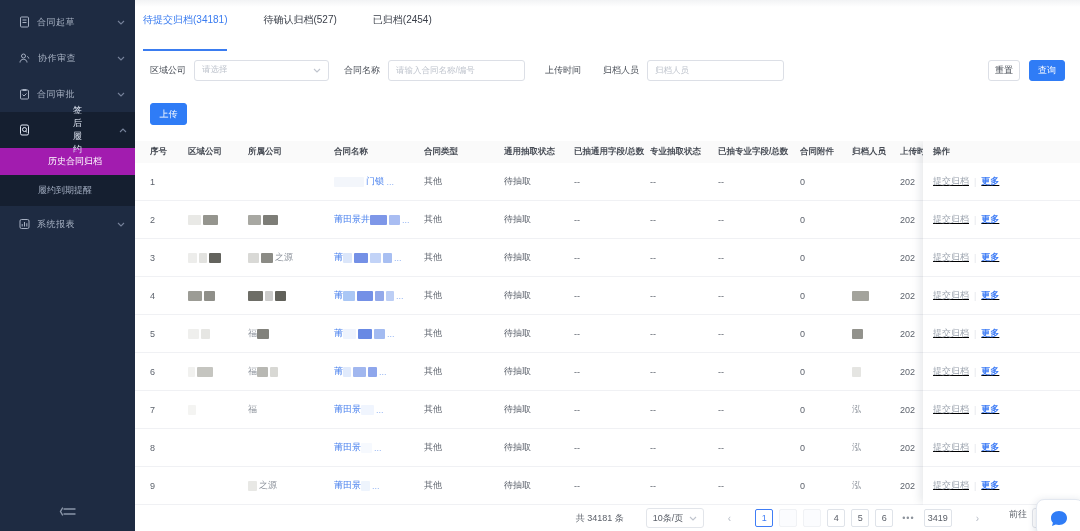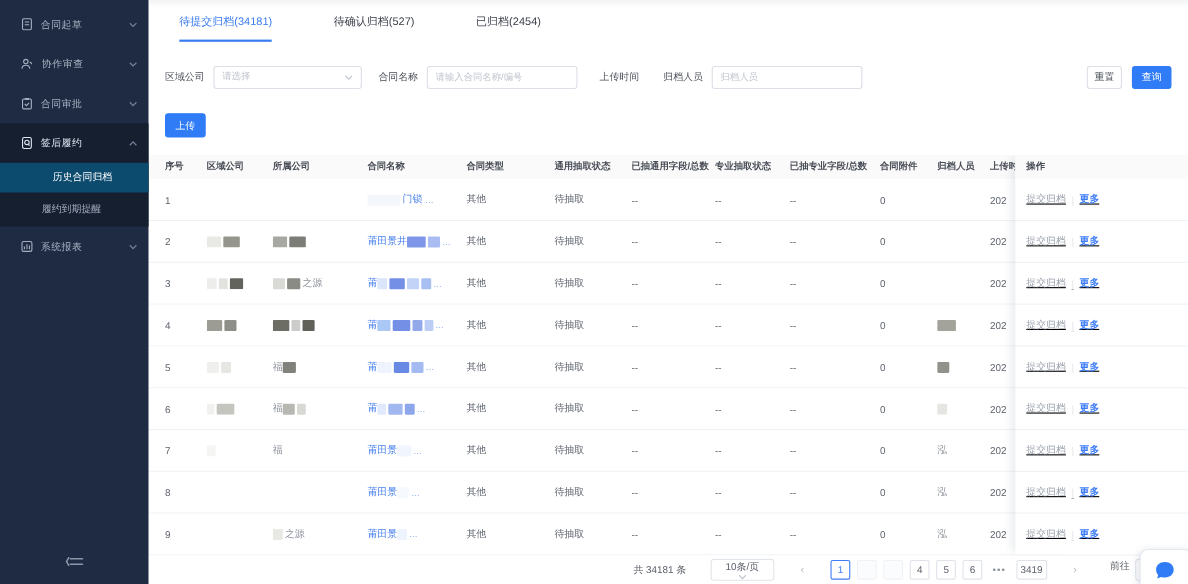--- a/index.html
+++ b/index.html
@@ -7,33 +7,33 @@
   body { font-family:"Liberation Sans","DejaVu Sans",sans-serif; background:#fff; }
   .app { position:relative; width:1080px; height:531px; overflow:hidden; background:#fff; }
 
   
   .sidebar { position:absolute; left:0; top:0; width:135px; height:531px; background:#1e2b42; z-index:30; }
   .menu { padding-top:4px; }
   .m-item { display:flex; align-items:center; height:36px; padding:0 10px 0 19px; color:#a6b0c2; font-size:9px; cursor:pointer; }
   .m-item .lbl { margin-left:7px; flex:1; letter-spacing:.5px; }
   .m-item .chev { color:#76829a; }
   .m-group { background:#151f30; }
-  .m-group .m-item.parent { color:#dfe6f2; }
+  .m-group .m-item.parent { color:#dfe6f2;gap:36px; }
   .sub-item { height:31px; display:flex; align-items:center; padding-left:38px; color:#a2adc0; font-size:9px; cursor:pointer; }
-  .sub-item.active { height:27px; background:#0c4a6e; color:#fff;padding-left:48px; }
+  .sub-item.active { height:27px; background:#a21caf; color:#fff;padding-left:48px; }
   .collapse-btn { position:absolute; bottom:9px; left:50%; transform:translateX(-50%); cursor:pointer; color:#8b97a9; }
   .ico svg { display:block; }
 
   
   .main { position:absolute; left:135px; top:0; width:945px; height:531px; background:#fff; }
   .topband { position:absolute; top:0; left:0; right:0; height:7px; background:linear-gradient(#f2f3f5,#fff); }
 
   
   .tabs { position:absolute; top:13px; left:8px; display:flex; }
-  .tab { font-size:10px; color:#3c414b; margin-right:36px; padding-bottom:9px; cursor:pointer; border-bottom:2px solid transparent;margin-left:20px; }
+  .tab { font-size:10px; color:#3c414b; margin-right:36px; padding-bottom:22px; cursor:pointer; border-bottom:2px solid transparent; }
   .tab.active { color:#3a7cf0; border-bottom-color:#3a7cf0; }
 
   
   .filters { position:absolute; top:59px; left:15px; right:15px; height:22px; display:flex; align-items:center; font-size:9px; color:#4b5059; }
   .f-label { margin-right:8px; white-space:nowrap; }
   .sel, .inp, .dr { height:21px; border:1px solid #dcdfe6; border-radius:3px; background:#fff; display:flex; align-items:center; font-size:8.5px; }
   .sel { width:135px; padding:0 7px; justify-content:space-between; cursor:pointer; }
   .ph { color:#bfc4cd; }
   .inp { width:137px; padding:4px 7px; color:#5d636d; }
   input.inp { outline:none; }
@@ -63,21 +63,21 @@
   
   .fixed-col { position:absolute; top:0; right:0; width:157px; height:364px; background:#fff; box-shadow:-5px 0 8px -2px rgba(60,70,90,.12); }
   .fc-head { height:22px; background:#fafafa; font-size:8.5px; font-weight:700; color:#474c55; display:flex; align-items:center; padding-left:10px; }
   .fc-row { height:38px; border-bottom:1px solid #f0f1f4; display:flex; align-items:center; padding-left:10px; font-size:9px;text-decoration:underline; }
   .a-submit { color:#9aa2ad; cursor:pointer; }
   .a-div { color:#e3e6eb; margin:0 5px; }
   .a-more { color:#3f7df6; font-weight:700; cursor:pointer; }
 
   
   .pager { position:absolute; top:505px; left:0; right:24px; height:26px; display:flex; align-items:center; justify-content:flex-end; font-size:9px; color:#5a5f68; gap:22px; }
-  .pg-size { width:58px; height:20px; border:1px solid #e2e5ea; border-radius:3px; display:flex; align-items:center; justify-content:space-between; padding:0 6px; color:#5a5f68; cursor:pointer;flex-direction:column; }
+  .pg-size { width:58px; height:20px; border:1px solid #e2e5ea; border-radius:3px; display:flex; align-items:center; justify-content:space-between; padding:0 6px; color:#5a5f68; cursor:pointer; }
   .pg-chev { color:#b6bcc6; cursor:pointer; padding:0 2px; font-size:10px; }
   .pg-btn { min-width:18px; height:18px; border:1px solid #dfe3e9; border-radius:2px; background:#fff; display:flex; align-items:center; justify-content:center; padding:0 3px; cursor:pointer; color:#5a5f68; }
   .pg-btn.active { border-color:#3f7df6; color:#3f7df6; }
   .pg-btn.blurred { border-color:#f0f2f5; background:#fbfcfe; width:17px; }
   .pg-btn.ellipsis { border:none; color:#8d939c; letter-spacing:1px; }
   .pg-goto { display:flex; align-items:flex-start; gap:5px; margin-left:6px; }
   .pg-input { width:24px; height:20px; border:1px solid #e2e5ea; border-radius:3px; text-align:center; font-size:9px; color:#5a5f68; outline:none; }
 
   
   .float-widget { position:absolute; right:-4px; bottom:-6px; width:48px; height:38px; background:#fff; border:1px solid #e3e8f0; border-radius:8px; box-shadow:0 2px 8px rgba(31,56,88,.18); display:flex; align-items:center; justify-content:center; cursor:pointer; z-index:40; }

